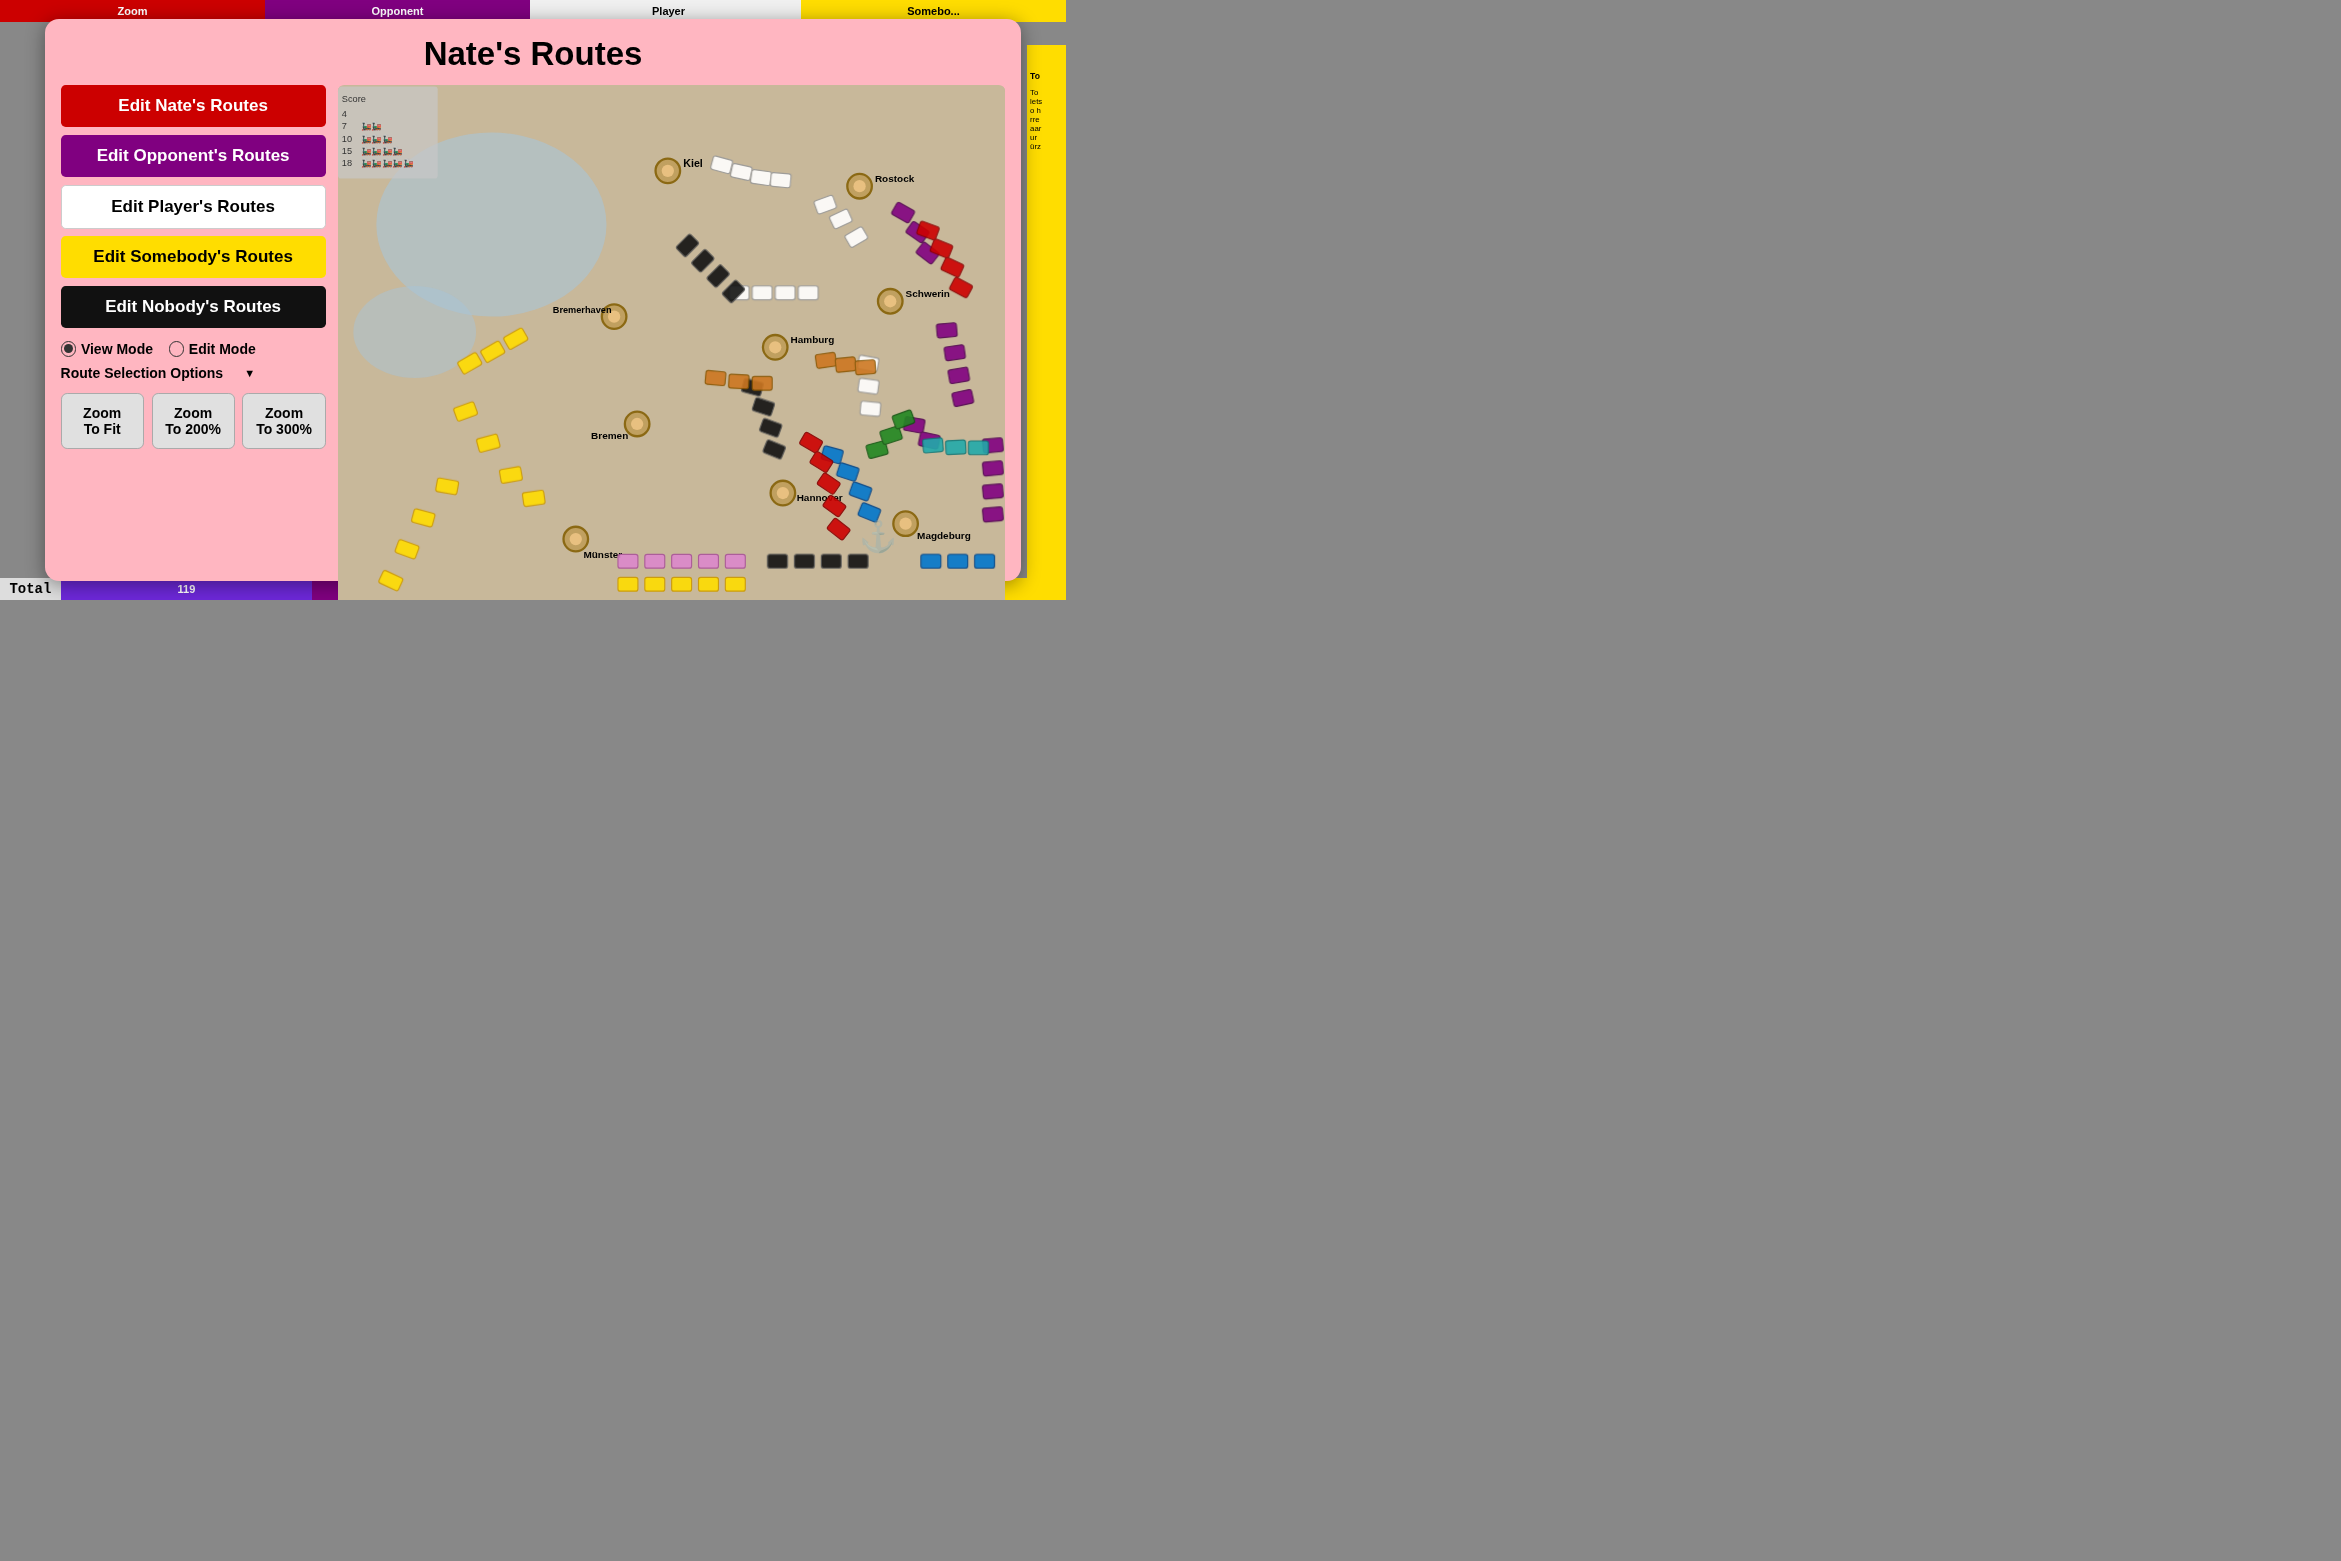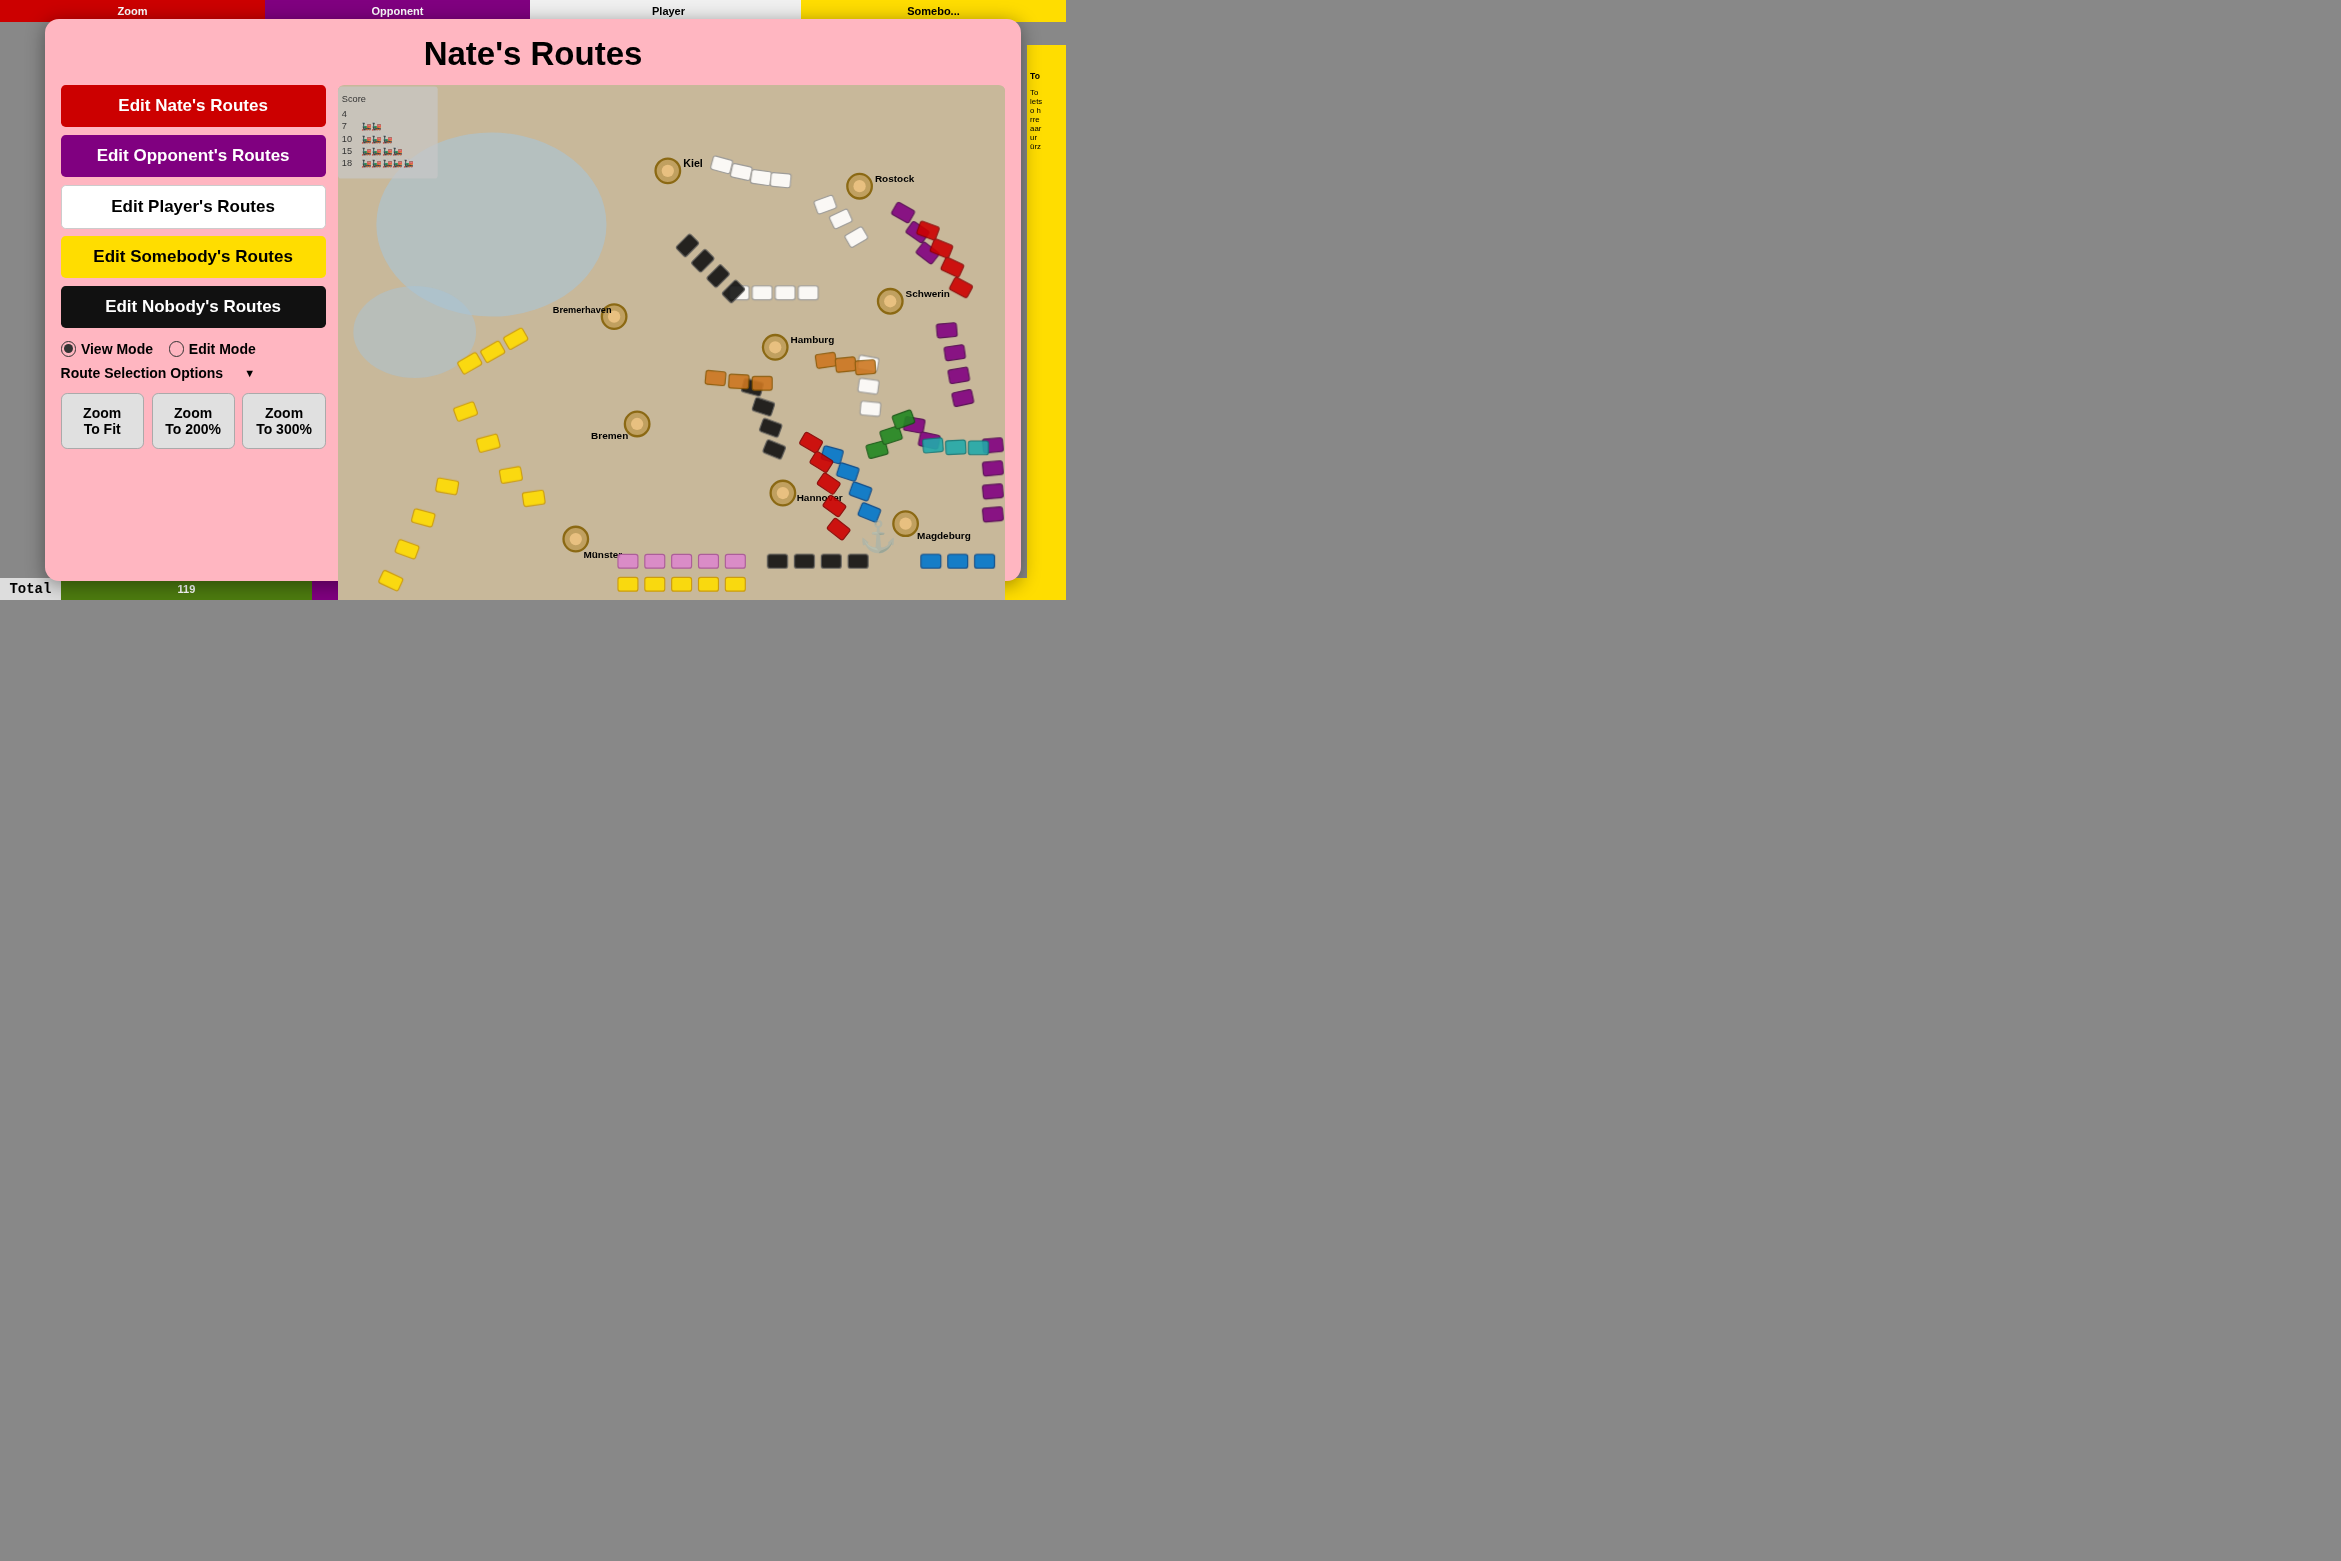--- a/index.html
+++ b/index.html
@@ -57,21 +57,21 @@
     }
     .bottom-bar-score {
       flex: 1;
       display: flex;
       align-items: center;
       justify-content: center;
       height: 100%;
       font-weight: bold;
       font-size: 11px;
     }
-    .bottom-bar-score.red { background: #4d7c0f; color: #fff; }
+    .bottom-bar-score.red { background: #6d28d9; color: #fff; }
     .bottom-bar-score.purple { background: #800080; color: #fff; }
     .bottom-bar-score.white { background: #f0f0f0; color: #000; }
     .bottom-bar-score.yellow { background: #ffdd00; color: #000; }
 
     
     .right-sidebar {
       position: absolute;
       right: 0;
       top: 0;
       width: 39px;

